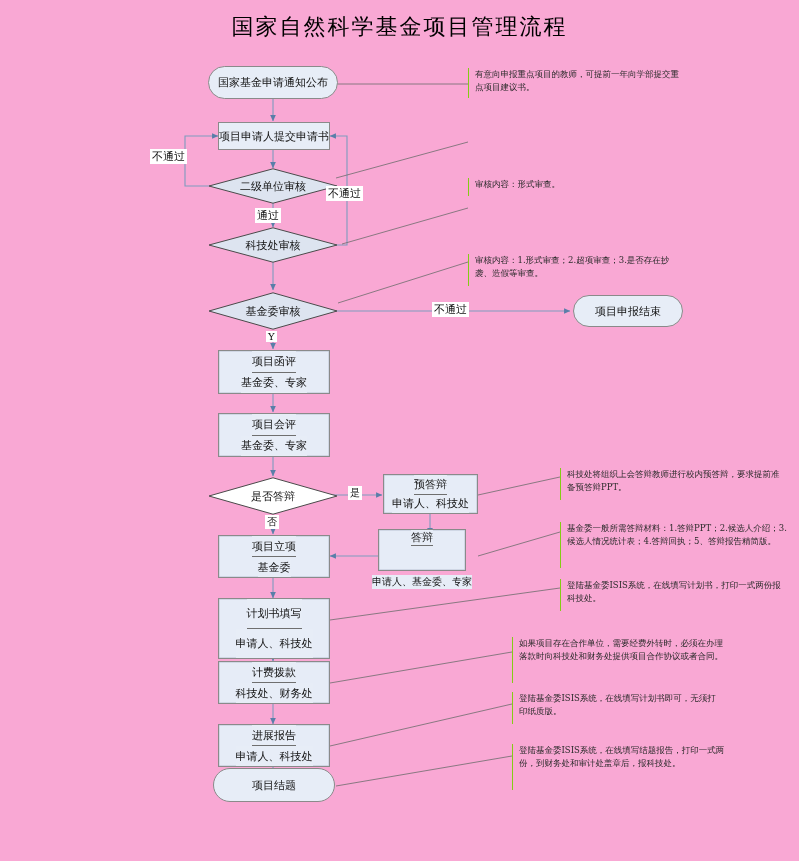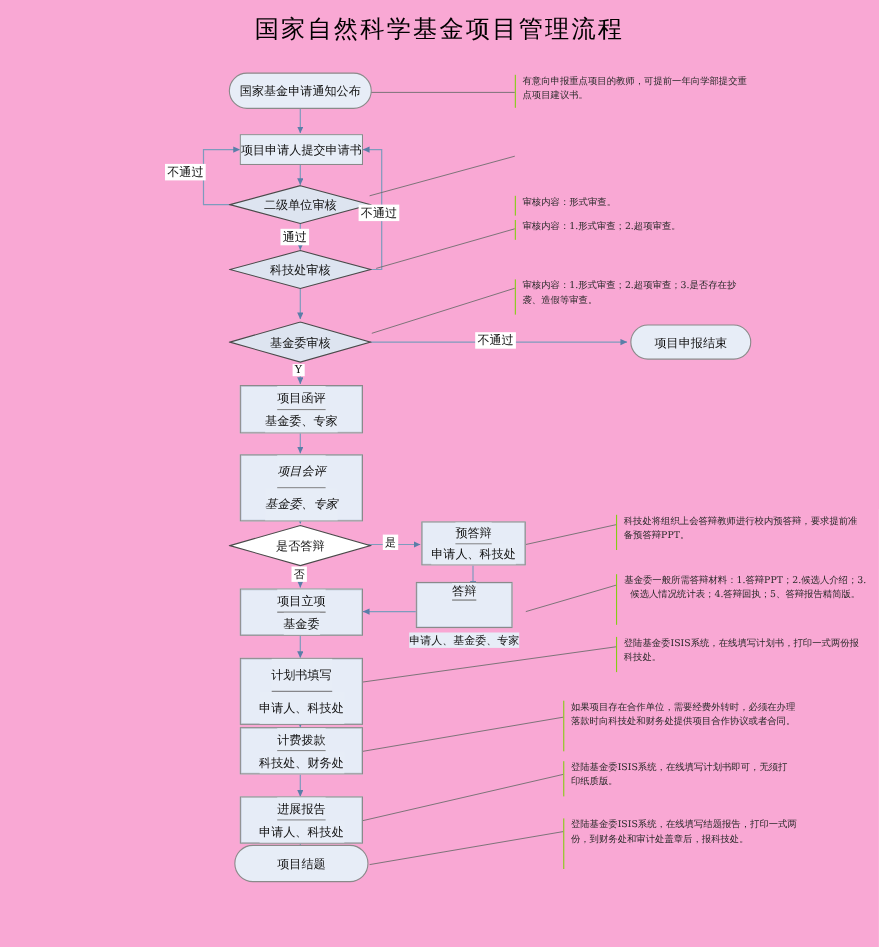--- a/index.html
+++ b/index.html
@@ -99,21 +99,21 @@
     position:absolute;
     font-family:"DejaVu Serif","Liberation Serif",serif;
     font-size:8.5px;
     line-height:13px;
     color:#2a2a2a;
     padding-left:6px;
     border-left:1px solid #84cc16;
     box-sizing:border-box;
     white-space:pre-line;
   }
-  .note.centerish{text-align:center;}
+  .note.centerish{text-align:left;}
 </style>
 </head>
 <body>
 
 <div id="page">
 
   <div id="title">国家自然科学基金项目管理流程</div>
 
   <svg id="wires" viewBox="0 0 799 861">
     <defs>
@@ -211,21 +211,21 @@
 
   <div class="node proc" style="left:218px; top:350px; width:112px; height:44px;">
     <div class="cell top">
       <span>项目函评</span>
     </div>
     <div class="cell">
       <span>基金委、专家</span>
     </div>
   </div>
 
-  <div class="node proc" style="left:218px; top:413px; width:112px; height:61px;font-style:italic;">
+  <div class="node proc" style="left:218px; top:413px; width:112px; height:44px;">
     <div class="cell top">
       <span>项目会评</span>
     </div>
     <div class="cell">
       <span>基金委、专家</span>
     </div>
   </div>
 
   <div class="node dia" style="left:208px; top:477px; width:130px; height:38px;">
     <svg class="dshape" viewBox="0 0 130 38" preserveAspectRatio="none">
@@ -297,21 +297,20 @@
   <div class="elabel" style="left:255px; top:208px;">通过</div>
   <div class="elabel" style="left:432px; top:302px;">不通过</div>
   <div class="elabel small" style="left:266px; top:331px;">Y</div>
   <div class="elabel small" style="left:348px; top:486px;">是</div>
   <div class="elabel small" style="left:265px; top:515px;">否</div>
 
   <div class="note" style="left:468px; top:68px; width:215px; height:30px;">有意向申报重点项目的教师，可提前一年向学部提交重点项目建议书。</div>
 
   <div class="note" style="left:468px; top:134px; width:215px; height:18px;margin-top:44px;">审核内容：形式审查。</div>
 
-  <div class="note" style="left:468px; top:200px; width:250px; height:18px;">审核内容：1.形式审查；2.超项审查。</div>
 
   <div class="note" style="left:468px; top:254px; width:208px; height:32px;">审核内容：1.形式审查；2.超项审查；3.是否存在抄袭、造假等审查。</div>
 
   <div class="note" style="left:560px; top:468px; width:222px; height:32px;">科技处将组织上会答辩教师进行校内预答辩，要求提前准备预答辩PPT。</div>
 
   <div class="note centerish" style="left:560px; top:522px; width:228px; height:46px;">基金委一般所需答辩材料：1.答辩PPT；2.候选人介绍；3.候选人情况统计表；4.答辩回执；5、答辩报告精简版。</div>
 
   <div class="note" style="left:560px; top:579px; width:224px; height:32px;">登陆基金委ISIS系统，在线填写计划书，打印一式两份报科技处。</div>
 
   <div class="note" style="left:512px; top:637px; width:214px; height:46px;">如果项目存在合作单位，需要经费外转时，必须在办理落款时向科技处和财务处提供项目合作协议或者合同。</div>

